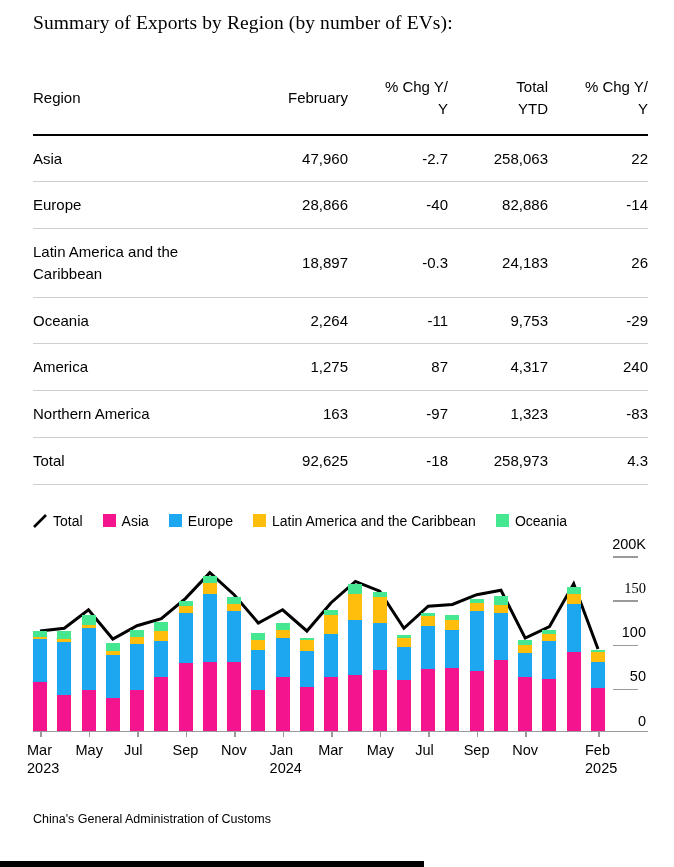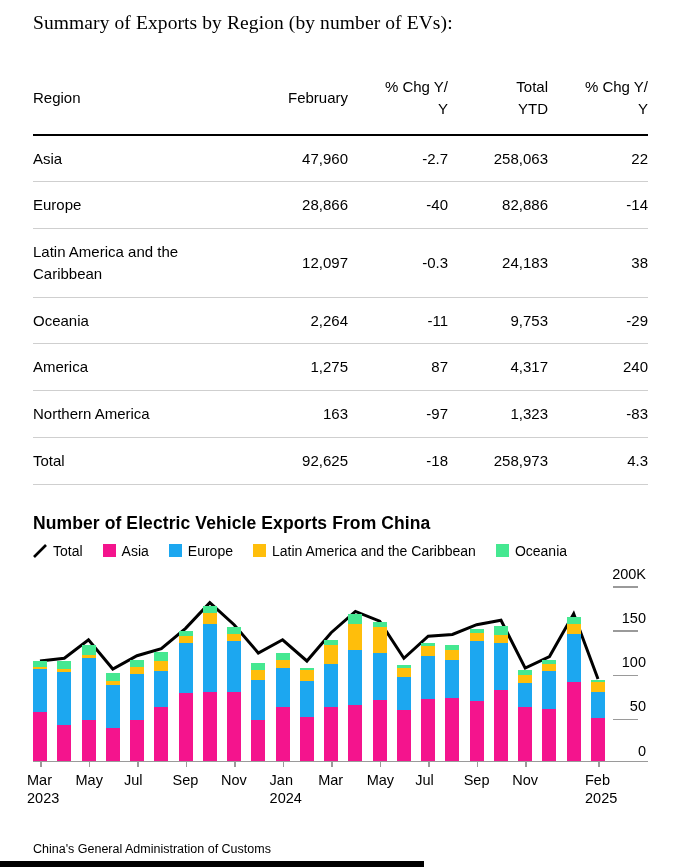--- a/index.html
+++ b/index.html
@@ -80,24 +80,24 @@
         </tr>
         <tr>
           <td class="col-region">Europe</td>
           <td class="col-num">28,866</td>
           <td class="col-num">-40</td>
           <td class="col-num">82,886</td>
           <td class="col-num">-14</td>
         </tr>
         <tr>
           <td class="col-region">Latin America and the Caribbean</td>
-          <td class="col-num">12,097</td>
+          <td class="col-num">18,897</td>
           <td class="col-num">-0.3</td>
           <td class="col-num">24,183</td>
-          <td class="col-num">38</td>
+          <td class="col-num">26</td>
         </tr>
         <tr>
           <td class="col-region">Oceania</td>
           <td class="col-num">2,264</td>
           <td class="col-num">-11</td>
           <td class="col-num">9,753</td>
           <td class="col-num">-29</td>
         </tr>
         <tr>
           <td class="col-region">America</td>
@@ -117,21 +117,20 @@
           <td class="col-region">Total</td>
           <td class="col-num">92,625</td>
           <td class="col-num">-18</td>
           <td class="col-num">258,973</td>
           <td class="col-num">4.3</td>
         </tr>
       </tbody>
   </table>
 
   <div class="chart-block">
-    <div class="chart-title">Number of Electric Vehicle Exports From China</div>
     <div class="legend" id="legend">
         <span class="item">
           <svg width="14" height="14">
             <line x1="1" y1="13" x2="13" y2="1" stroke="#000000" stroke-width="2.6"></line>
           </svg>
           <span>Total</span>
         </span>
         <span class="item">
           <span class="swatch" style="background: rgb(244, 20, 141);"></span>
           <span>Asia</span>
@@ -299,21 +298,21 @@
               <div class="seg" style="height: 25.6px; background: rgb(28, 167, 240);"></div>
               <div class="seg" style="height: 10.7px; background: rgb(255, 190, 11);"></div>
               <div class="seg" style="height: 2px; background: rgb(69, 232, 145);"></div>
             </div>
           </div>
         <div class="yaxis" id="yaxis">
             <div class="ytick" style="bottom: 179px;">
               <span class="lab">200K</span>
               <span class="dash" style="bottom: -6px;"></span>
             </div>
-            <div class="ytick" style="bottom: 134.75px;">
+            <div class="ytick" style="bottom: 134.75px; font-family: Liberation Serif, serif;">
               <span class="lab">150</span>
               <span class="dash" style="bottom: -6px;"></span>
             </div>
             <div class="ytick" style="bottom: 90.5px;">
               <span class="lab">100</span>
               <span class="dash" style="bottom: -6px;"></span>
             </div>
             <div class="ytick" style="bottom: 46.25px;">
               <span class="lab">50</span>
               <span class="dash" style="bottom: -6px;"></span>

